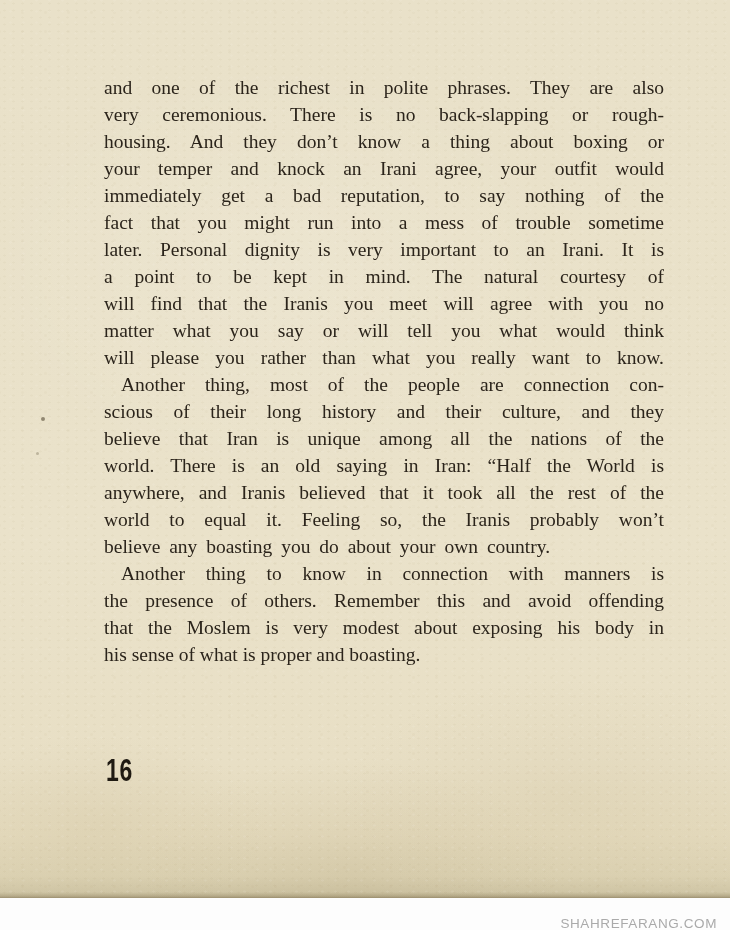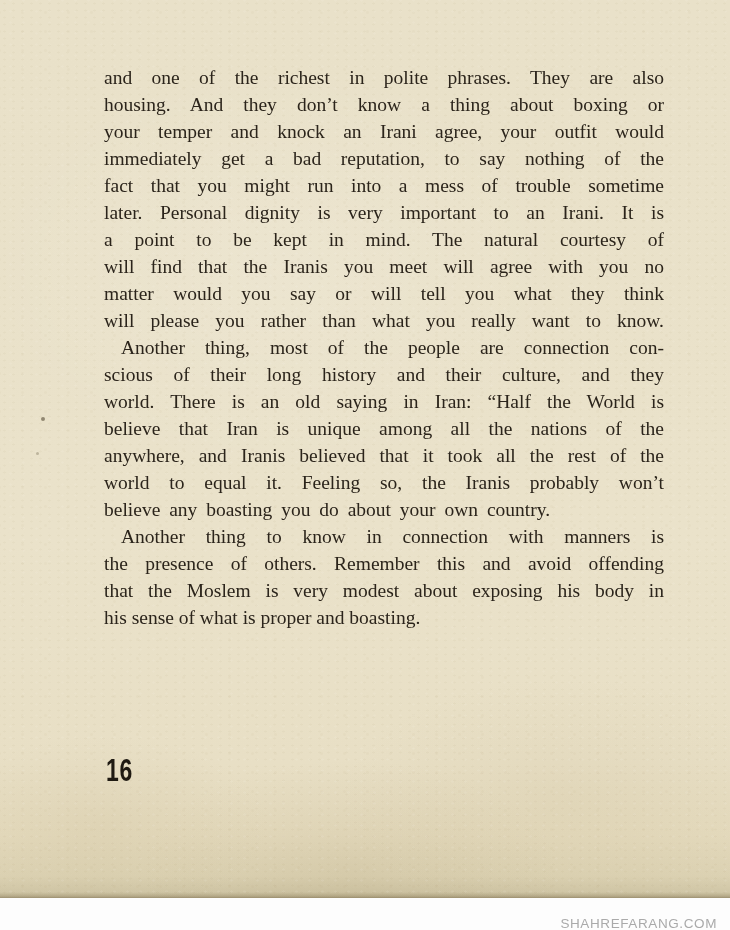--- a/index.html
+++ b/index.html
@@ -50,21 +50,21 @@
     content: "";
     position: absolute;
     left: 0; right: 0; bottom: 0;
     height: 6px;
     background: linear-gradient(to bottom, rgba(110,95,60,0) 0%, rgba(110,95,60,0.20) 70%, rgba(85,70,40,0.35) 100%);
   }
   
   .text-block {
     position: absolute;
     left: 104px;
-    top: 64px;
+    top: 74px;
     width: 560px;
     font-size: 19.5px;
     line-height: 27px;
     color: #2b241b;
     text-rendering: optimizeLegibility;
   }
   .ln {
     height: 27px;
     text-align: justify;
     text-align-last: justify;
@@ -126,33 +126,34 @@
 </style>
 </head>
 <body>
 
 <div class="scan-frame">
 
   <div class="paper">
 
     <div class="text-block">
       <div class="ln">and one of the richest in polite phrases. They are also</div>
+      <div class="ln">very ceremonious. There is no back-slapping or rough-</div>
       <div class="ln">housing. And they don’t know a thing about boxing or</div>
       <div class="ln">your temper and knock an Irani agree, your outfit would</div>
       <div class="ln">immediately get a bad reputation, to say nothing of the</div>
       <div class="ln">fact that you might run into a mess of trouble sometime</div>
       <div class="ln">later. Personal dignity is very important to an Irani. It is</div>
       <div class="ln">a point to be kept in mind. The natural courtesy of</div>
       <div class="ln">will find that the Iranis you meet will agree with you no</div>
-      <div class="ln">matter would you say or will tell you what they think</div>
+      <div class="ln">matter what you say or will tell you what would think</div>
       <div class="ln">will please you rather than what you really want to know.</div>
       <div class="ln indent">Another thing, most of the people are connection con-</div>
       <div class="ln">scious of their long history and their culture, and they</div>
+      <div class="ln">believe that Iran is unique among all the nations of the</div>
       <div class="ln">world. There is an old saying in Iran: “Half the World is</div>
-      <div class="ln">believe that Iran is unique among all the nations of the</div>
       <div class="ln">anywhere, and Iranis believed that it took all the rest of the</div>
       <div class="ln">world to equal it. Feeling so, the Iranis probably won’t</div>
       <div class="ln para-end loose">believe any boasting you do about your own country.</div>
       <div class="ln indent">Another thing to know in connection with manners is</div>
       <div class="ln">the presence of others. Remember this and avoid offending</div>
       <div class="ln">that the Moslem is very modest about exposing his body in</div>
       <div class="ln para-end">his sense of what is proper and boasting.</div>
     </div>
 
     <div class="page-number">16</div>

